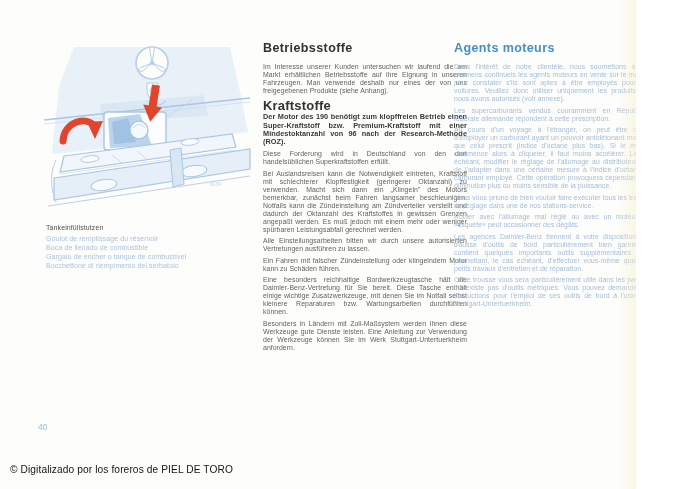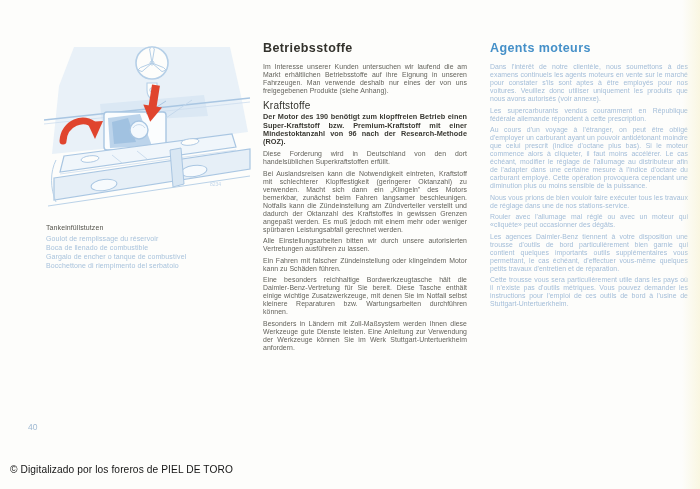--- a/index.html
+++ b/index.html
@@ -1,59 +1,59 @@
 <!DOCTYPE html>
 <html><head>
 <meta charset="utf-8">
 <style>
   html,body{margin:0;padding:0;background:#ffffff;}
   .sheet{
-    position:relative;width:700px;height:489px;overflow:hidden;
+    position:relative;width:636px;height:489px;overflow:hidden;
     background:#fdfdfb;
     font-family:"Liberation Sans", sans-serif;
   }
   .sheet::after{ 
     content:"";position:absolute;right:0;top:0;width:18px;height:100%;
     background:linear-gradient(to right, rgba(248,244,214,0), rgba(246,241,205,.55));
     pointer-events:none;
   }
   
   .figure-wrap{position:absolute;left:42px;top:38px;width:212px;height:172px;}
   .figure-wrap svg{display:block;width:100%;height:100%;}
   
   .captions{position:absolute;left:46px;top:224px;width:205px;
     font-size:7px;line-height:8.8px;letter-spacing:.1px;}
   .cap-de{color:#55544c;margin-bottom:2.5px;}
   .cap-blue{color:#a9c3dc;}
   
   .col{position:absolute;top:38px;}
   .col-de{left:263px;width:204px;}
-  .col-fr{left:490px;width:198px;}
+  .col-fr{left:454px;width:198px;}
   .col h1{
     margin:4px 0 8px 0;font-size:12.5px;line-height:13px;
     letter-spacing:.4px;font-weight:bold;
   }
   .col h2{
-    margin:7px 0 3px 0;font-size:10px;line-height:8.2px;
-    letter-spacing:.2px;font-weight:normal;
+    margin:7px 0 3px 0;font-size:13px;line-height:8.2px;
+    letter-spacing:.2px;font-weight:bold;
   }
   .col p{
     margin:0 0 3.5px 0;font-size:6.9px;line-height:8px;
     text-align:justify;letter-spacing:.05px;
   }
   .col p.lead{font-size:7.3px;line-height:8.3px;font-weight:bold;margin-bottom:4px;}
   .col-de h1,.col-de h2{color:#33322c;}
   .col-de p{color:#63625b;}
   .col-de p.lead{color:#3a3933;}
   .col-fr h1{color:#4590c8;}
   .col-fr h2{color:#5c9ccb;}
   .col-fr p{color:#a3bdd8;}
   .col-fr p.lead{color:#4b92c8;}
   
-  .page-number{position:absolute;left:28px;top:422px;font-size:8.5px;color:#9fb9d3;}
+  .page-number{position:absolute;left:38px;top:422px;font-size:8.5px;color:#9fb9d3;}
   .watermark{
     position:absolute;left:10px;top:463px;font-size:10.5px;color:#151515;
     transform:scaleX(.97);transform-origin:left center;letter-spacing:.1px;
   }
 </style>
 </head>
 <body>
 
 <div class="sheet">
 

